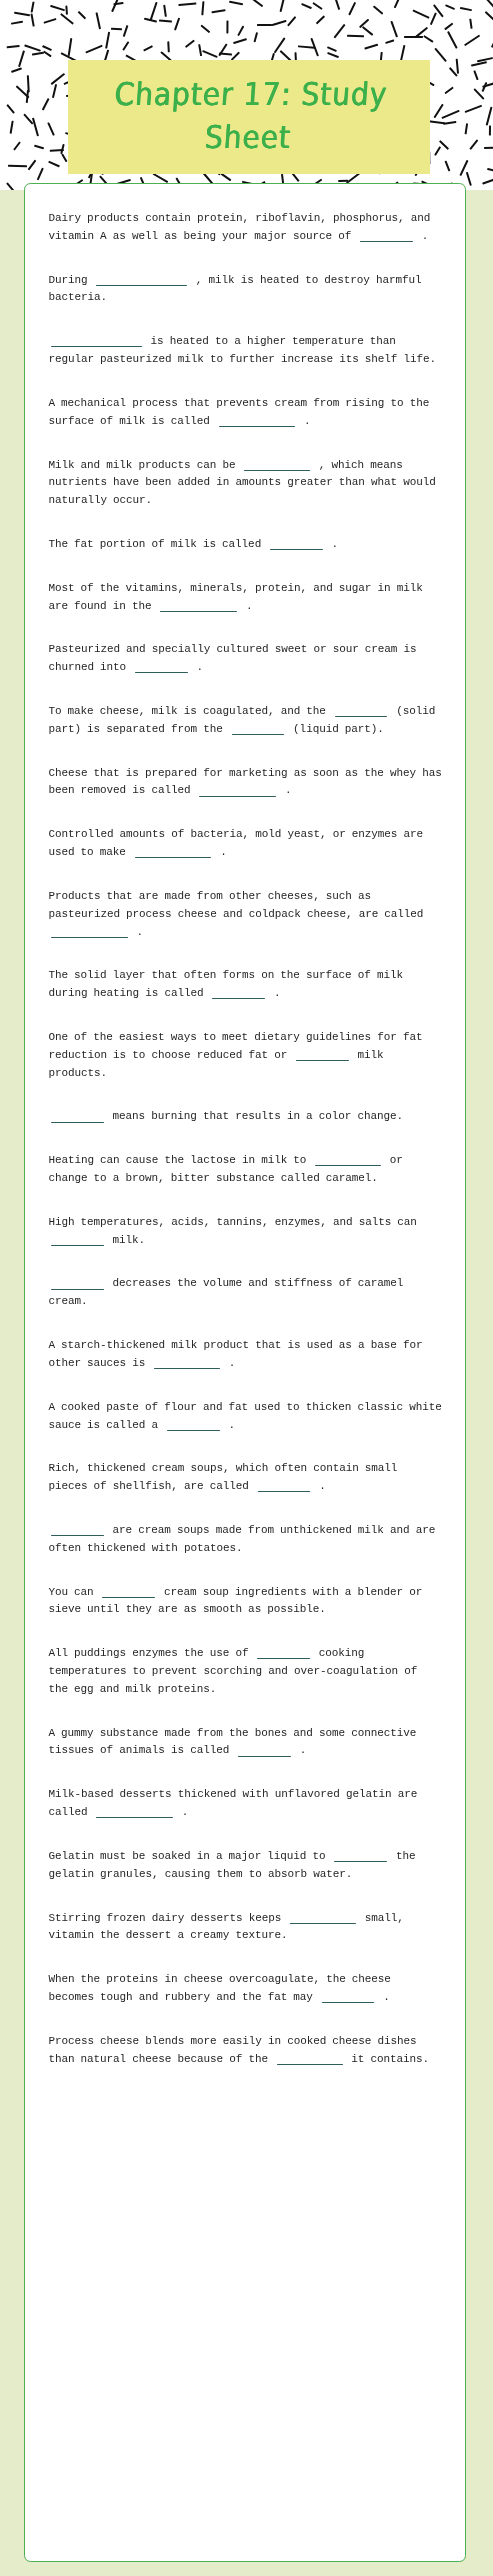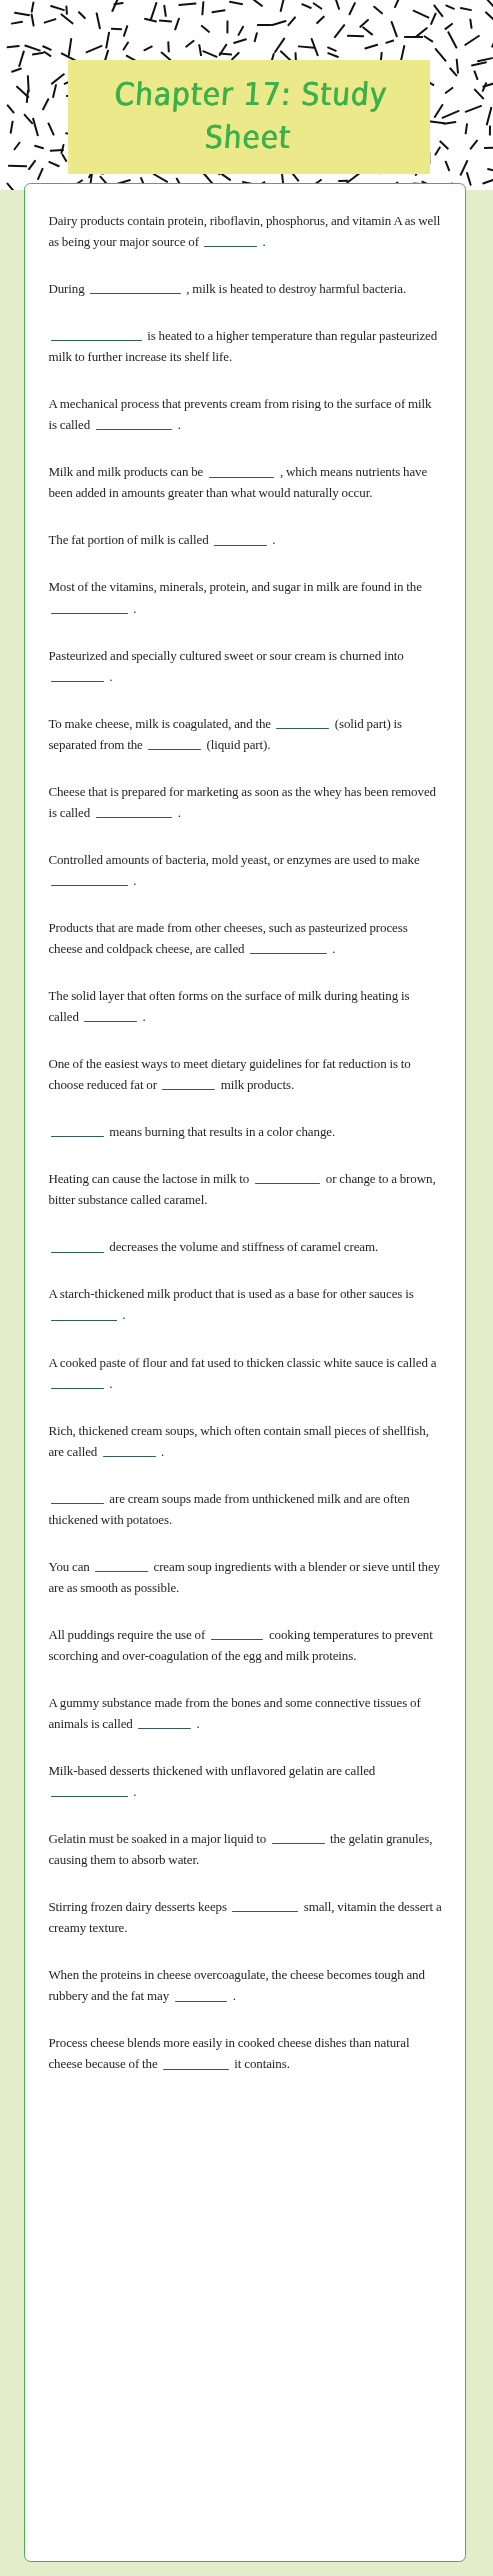--- a/index.html
+++ b/index.html
@@ -78,25 +78,25 @@
     min-height: 2379px;
     background: #ffffff;
     border: 1.9px solid #4caf50;
     border-radius: 6.4px;
     box-sizing: border-box;
     z-index: 10;
     padding: 26px 23px 31px 23px;
   }
 
   .question {
-    font-size: 13px;
+    font-size: 11px;
     line-height: 1.62;
     color: #252525;
     margin: 0 0 26px 0;
-    font-family: Liberation Serif, serif;
+    font-family: Liberation Mono, monospace;
     letter-spacing: -0.1px;
     word-spacing: -0.3px;
     position: relative;
   }
   .question:last-child { margin-bottom: 10px; }
 
   .blank {
     display: inline-block;
     vertical-align: baseline;
     position: relative;
@@ -431,27 +431,28 @@
         <p class="question"><span>Most of the vitamins, minerals, protein, and sugar in milk are found in the </span><span class="blank b-xl">&nbsp;</span><span> .</span></p>
         <p class="question"><span>Pasteurized and specially cultured sweet or sour cream is churned into </span><span class="blank b-md">&nbsp;</span><span> .</span></p>
         <p class="question"><span>To make cheese, milk is coagulated, and the </span><span class="blank b-md">&nbsp;</span><span> (solid part) is separated from the </span><span class="blank b-md">&nbsp;</span><span> (liquid part).</span></p>
         <p class="question"><span>Cheese that is prepared for marketing as soon as the whey has been removed is called </span><span class="blank b-xl">&nbsp;</span><span> .</span></p>
         <p class="question"><span>Controlled amounts of bacteria, mold yeast, or enzymes are used to make </span><span class="blank b-xl">&nbsp;</span><span> .</span></p>
         <p class="question"><span>Products that are made from other cheeses, such as pasteurized process cheese and coldpack cheese, are called </span><span class="blank b-xl">&nbsp;</span><span> .</span></p>
         <p class="question"><span>The solid layer that often forms on the surface of milk during heating is called </span><span class="blank b-md">&nbsp;</span><span> .</span></p>
         <p class="question"><span>One of the easiest ways to meet dietary guidelines for fat reduction is to choose reduced fat or </span><span class="blank b-md">&nbsp;</span><span> milk products.</span></p>
         <p class="question"><span class="blank b-md">&nbsp;</span><span> means burning that results in a color change.</span></p>
         <p class="question"><span>Heating can cause the lactose in milk to </span><span class="blank b-lg">&nbsp;</span><span> or change to a brown, bitter substance called caramel.</span></p>
+        <p class="question"><span>High temperatures, acids, tannins, enzymes, and salts can </span><span class="blank b-md">&nbsp;</span><span> milk.</span></p>
         <p class="question"><span class="blank b-md">&nbsp;</span><span> decreases the volume and stiffness of caramel cream.</span></p>
         <p class="question"><span>A starch-thickened milk product that is used as a base for other sauces is </span><span class="blank b-lg">&nbsp;</span><span> .</span></p>
         <p class="question"><span>A cooked paste of flour and fat used to thicken classic white sauce is called a </span><span class="blank b-md">&nbsp;</span><span> .</span></p>
         <p class="question"><span>Rich, thickened cream soups, which often contain small pieces of shellfish, are called </span><span class="blank b-md">&nbsp;</span><span> .</span></p>
         <p class="question"><span class="blank b-md">&nbsp;</span><span> are cream soups made from unthickened milk and are often thickened with potatoes.</span></p>
         <p class="question"><span>You can </span><span class="blank b-md">&nbsp;</span><span> cream soup ingredients with a blender or sieve until they are as smooth as possible.</span></p>
-        <p class="question"><span>All puddings require the use of </span><span class="blank b-md">&nbsp;</span><span> cooking temperatures to prevent scorching and over-coagulation of the egg and milk proteins.</span></p>
+        <p class="question"><span>All puddings enzymes the use of </span><span class="blank b-md">&nbsp;</span><span> cooking temperatures to prevent scorching and over-coagulation of the egg and milk proteins.</span></p>
         <p class="question"><span>A gummy substance made from the bones and some connective tissues of animals is called </span><span class="blank b-md">&nbsp;</span><span> .</span></p>
         <p class="question"><span>Milk-based desserts thickened with unflavored gelatin are called </span><span class="blank b-xl">&nbsp;</span><span> .</span></p>
         <p class="question"><span>Gelatin must be soaked in a major liquid to </span><span class="blank b-md">&nbsp;</span><span> the gelatin granules, causing them to absorb water.</span></p>
         <p class="question"><span>Stirring frozen dairy desserts keeps </span><span class="blank b-lg">&nbsp;</span><span> small, vitamin the dessert a creamy texture.</span></p>
         <p class="question"><span>When the proteins in cheese overcoagulate, the cheese becomes tough and rubbery and the fat may </span><span class="blank b-md">&nbsp;</span><span> .</span></p>
         <p class="question"><span>Process cheese blends more easily in cooked cheese dishes than natural cheese because of the </span><span class="blank b-lg">&nbsp;</span><span> it contains.</span></p>
       </div>
   </div>
 
 </div>

